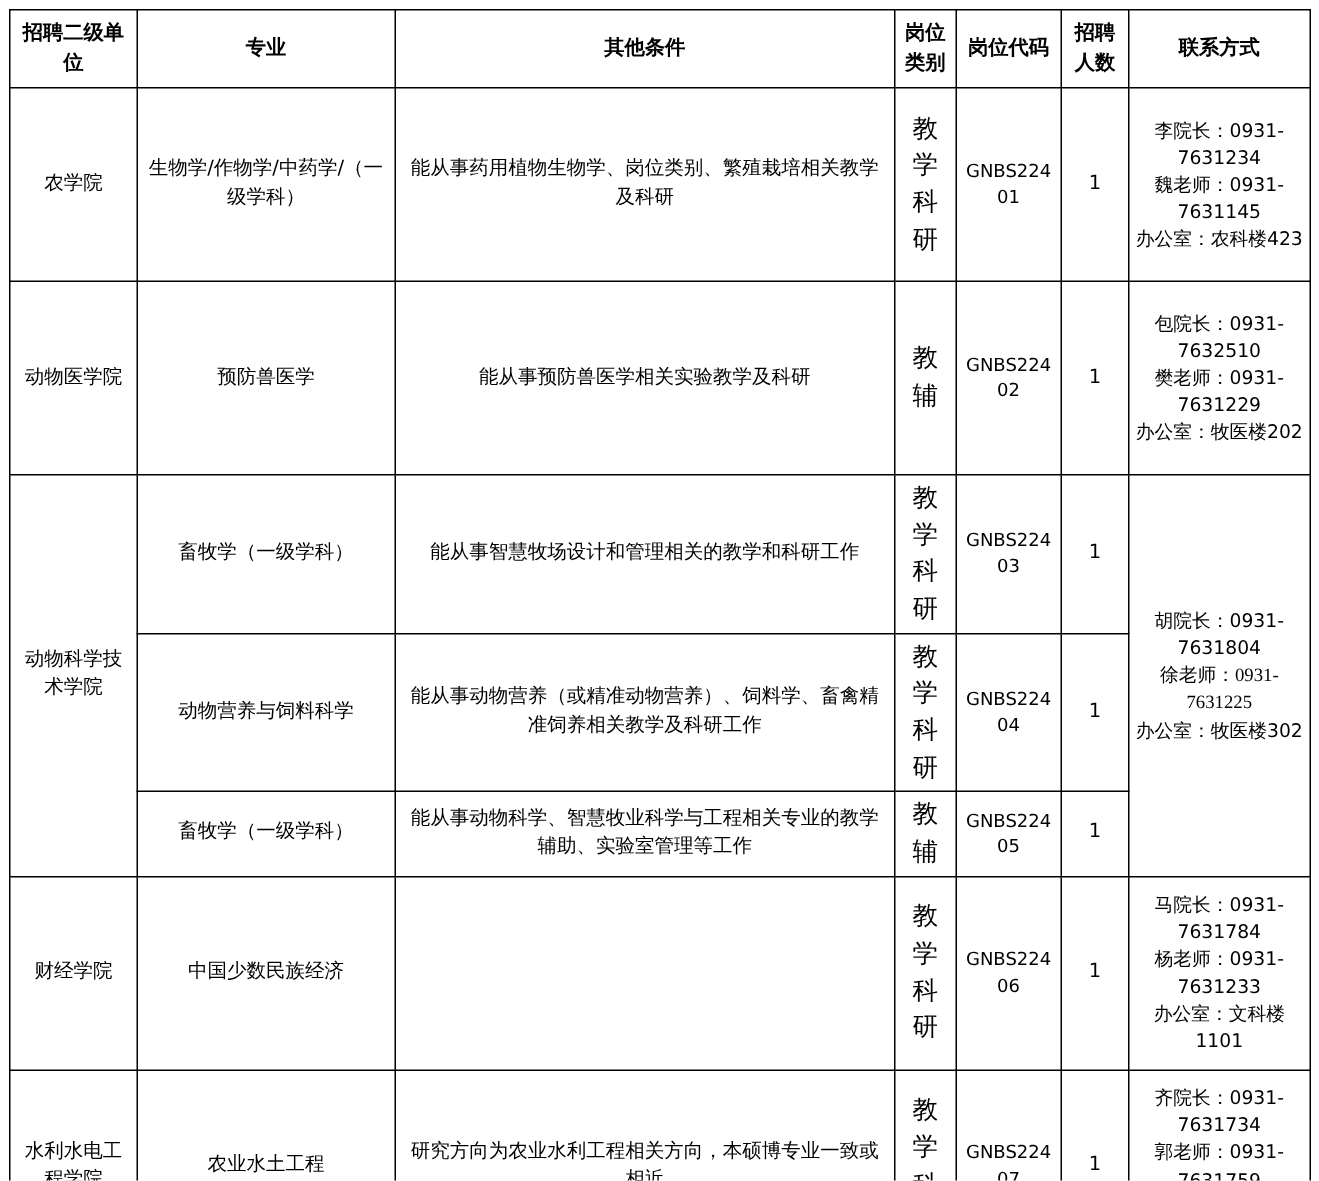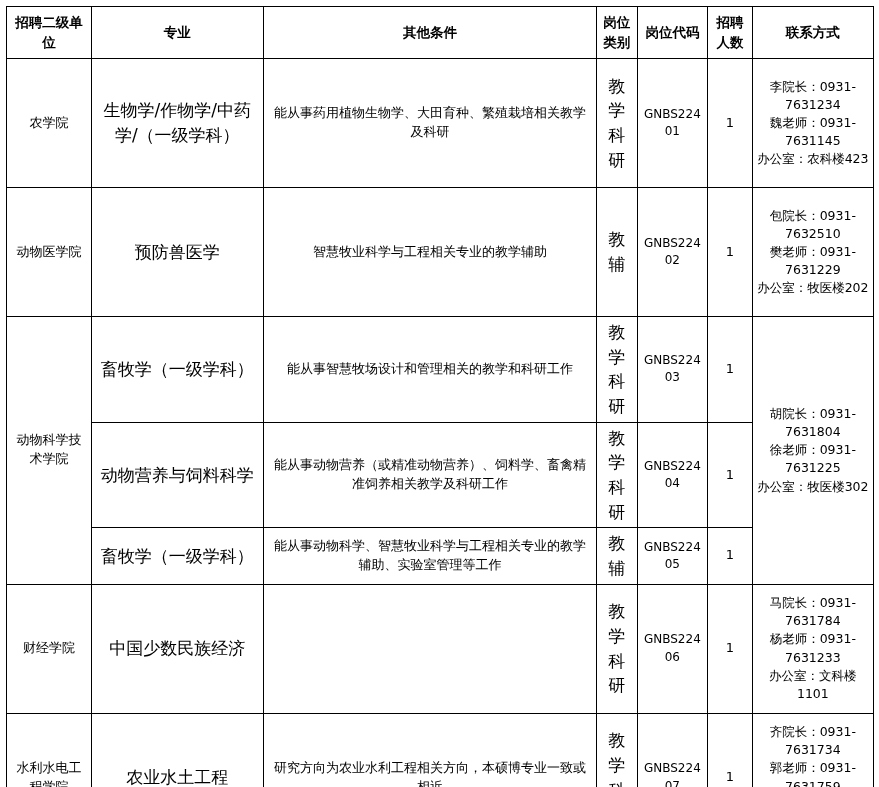--- a/index.html
+++ b/index.html
@@ -57,21 +57,21 @@
     font-size: 12.5px;
     line-height: 1.65;
     padding: 6px 6px;
   }
   td.contact .line {
     display: block;
     white-space: normal;
     text-align: center;
   }
   td.major {
-    font-size: 17px;
+    font-size: 13px;
   }
   td.other {
     font-size: 13px;
   }
   td.type {
     font-size: 17px;
     padding-left: 1px;
     padding-right: 1px;
   }
   td.code {
@@ -105,55 +105,55 @@
         <th>岗位代码</th>
         <th>招聘人数</th>
         <th>联系方式</th>
       </tr>
     </thead>
     <tbody>
 
       <tr class="row-tall">
         <td class="unit">农学院</td>
         <td class="major">生物学/作物学/中药学/（一级学科）</td>
-        <td class="other">能从事药用植物生物学、大田育种、繁殖栽培相关教学及科研</td>
+        <td class="other">能从事药用植物生物学、岗位类别、繁殖栽培相关教学及科研</td>
         <td class="type">教学科研</td>
         <td class="code">GNBS22401</td>
         <td class="num">1</td>
         <td class="contact">
           <span class="line">李院长：0931-7631234</span>
           <span class="line">魏老师：0931-7631145</span>
           <span class="line">办公室：农科楼423</span>
         </td>
       </tr>
 
       <tr class="row-tall">
         <td class="unit">动物医学院</td>
         <td class="major">预防兽医学</td>
-        <td class="other">智慧牧业科学与工程相关专业的教学辅助</td>
+        <td class="other">能从事预防兽医学相关实验教学及科研</td>
         <td class="type">教辅</td>
         <td class="code">GNBS22402</td>
         <td class="num">1</td>
         <td class="contact">
           <span class="line">包院长：0931-7632510</span>
           <span class="line">樊老师：0931-7631229</span>
           <span class="line">办公室：牧医楼202</span>
         </td>
       </tr>
 
       <tr>
         <td class="unit" rowspan="3">动物科学技术学院</td>
         <td class="major" style="height:36px;">畜牧学（一级学科）</td>
         <td class="other">能从事智慧牧场设计和管理相关的教学和科研工作</td>
         <td class="type">教学科研</td>
         <td class="code">GNBS22403</td>
         <td class="num">1</td>
         <td class="contact" rowspan="3">
           <span class="line">胡院长：0931-7631804</span>
-          <span class="line" style="">徐老师：0931-7631225</span>
+          <span class="line" style="font-family:Liberation Serif, serif;">徐老师：0931-7631225</span>
           <span class="line" style="">办公室：牧医楼302</span>
         </td>
       </tr>
       <tr>
         <td class="major" style="height:42px;">动物营养与饲料科学</td>
         <td class="other">能从事动物营养（或精准动物营养）、饲料学、畜禽精准饲养相关教学及科研工作</td>
         <td class="type">教学科研</td>
         <td class="code">GNBS22404</td>
         <td class="num">1</td>
       </tr>

